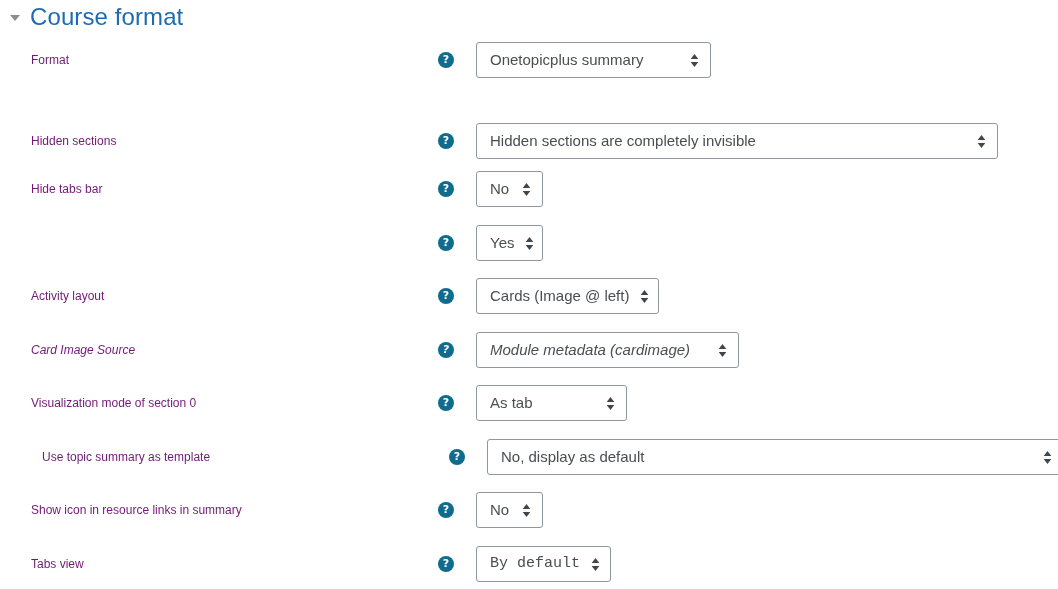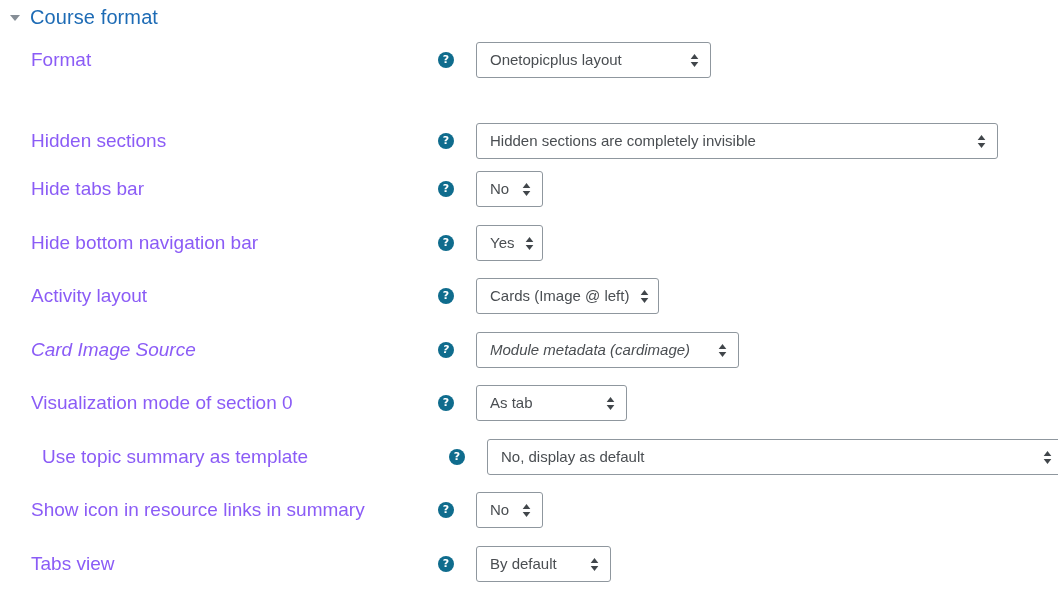--- a/index.html
+++ b/index.html
@@ -33,21 +33,21 @@
     cursor: pointer;
   }
   .caret-down {
     width: 0;
     height: 0;
     border-left: 5px solid transparent;
     border-right: 5px solid transparent;
     border-top: 6px solid #868e96;
   }
   .section-title {
-    font-size: 20px;
+    font-size: 24px;
     line-height: 28px;
     color: #1d6bb5;
     font-weight: 400;
     letter-spacing: 0.1px;
     white-space: nowrap;
     cursor: pointer;
   }
 
   
   .form-area {
@@ -61,23 +61,23 @@
     position: absolute;
     left: 0;
     width: 1058px;
     height: 36px;
     display: flex;
     align-items: center;
   }
   .row-label {
     position: absolute;
     left: 31px;
-    font-size: 19px;
+    font-size: 12px;
     line-height: 20px;
-    color: #8b5cf6;
+    color: #701a75;
     white-space: nowrap;
   }
   .help-icon {
     position: absolute;
     left: 438px;
     width: 16px;
     height: 16px;
     border-radius: 50%;
     background: #0f6c8d;
     color: #ffffff;
@@ -127,21 +127,21 @@
     <span class="caret-down"></span>
   </span>
   <span class="section-title">Course format</span>
 </div>
 
 <div class="form-area" id="form-area">
     <div class="form-row" style="top: 42px;">
       <label class="row-label">Format</label>
       <span class="help-icon">?</span>
       <div class="select-box" style="width: 235px;">
-        <span class="select-value">Onetopicplus layout</span>
+        <span class="select-value">Onetopicplus summary</span>
         <span class="select-arrow">
           <svg width="11" height="15" viewBox="0 0 11 15" aria-hidden="true">
             <polygon points="5.5,1 9.3,6 1.7,6" fill="#41464b"></polygon>
             <polygon points="5.5,14 9.3,9 1.7,9" fill="#41464b"></polygon>
           </svg>
         </span>
       </div>
     </div>
     <div class="form-row" style="top: 123px;">
       <label class="row-label">Hidden sections</label>
@@ -163,21 +163,20 @@
         <span class="select-value">No</span>
         <span class="select-arrow">
           <svg width="11" height="15" viewBox="0 0 11 15" aria-hidden="true">
             <polygon points="5.5,1 9.3,6 1.7,6" fill="#41464b"></polygon>
             <polygon points="5.5,14 9.3,9 1.7,9" fill="#41464b"></polygon>
           </svg>
         </span>
       </div>
     </div>
     <div class="form-row" style="top: 225px;">
-      <label class="row-label">Hide bottom navigation bar</label>
       <span class="help-icon">?</span>
       <div class="select-box" style="width: 67px; align-items: center;">
         <span class="select-value">Yes</span>
         <span class="select-arrow">
           <svg width="11" height="15" viewBox="0 0 11 15" aria-hidden="true">
             <polygon points="5.5,1 9.3,6 1.7,6" fill="#41464b"></polygon>
             <polygon points="5.5,14 9.3,9 1.7,9" fill="#41464b"></polygon>
           </svg>
         </span>
       </div>
@@ -243,21 +242,21 @@
           <svg width="11" height="15" viewBox="0 0 11 15" aria-hidden="true">
             <polygon points="5.5,1 9.3,6 1.7,6" fill="#41464b"></polygon>
             <polygon points="5.5,14 9.3,9 1.7,9" fill="#41464b"></polygon>
           </svg>
         </span>
       </div>
     </div>
     <div class="form-row" style="top: 546px;">
       <label class="row-label">Tabs view</label>
       <span class="help-icon">?</span>
-      <div class="select-box" style="width: 135px;">
+      <div class="select-box" style="width: 135px; font-family: Liberation Mono, monospace;">
         <span class="select-value">By default</span>
         <span class="select-arrow">
           <svg width="11" height="15" viewBox="0 0 11 15" aria-hidden="true">
             <polygon points="5.5,1 9.3,6 1.7,6" fill="#41464b"></polygon>
             <polygon points="5.5,14 9.3,9 1.7,9" fill="#41464b"></polygon>
           </svg>
         </span>
       </div>
     </div>
   </div>

